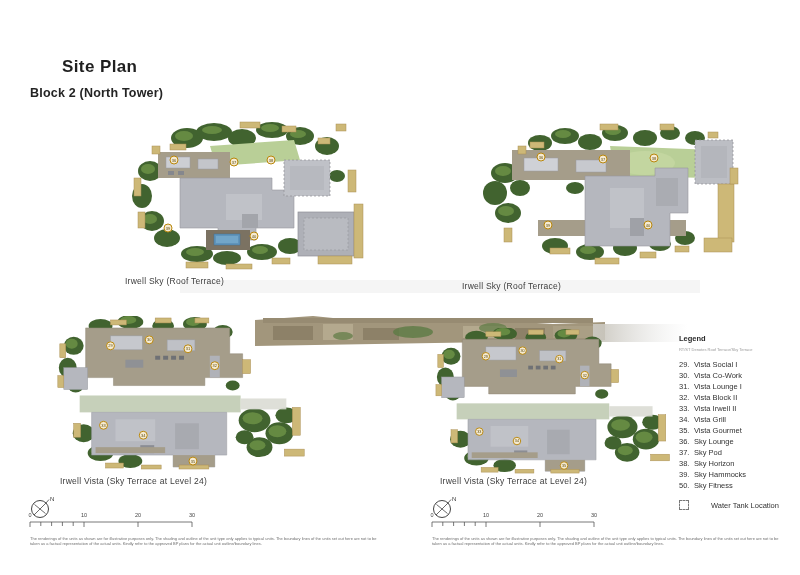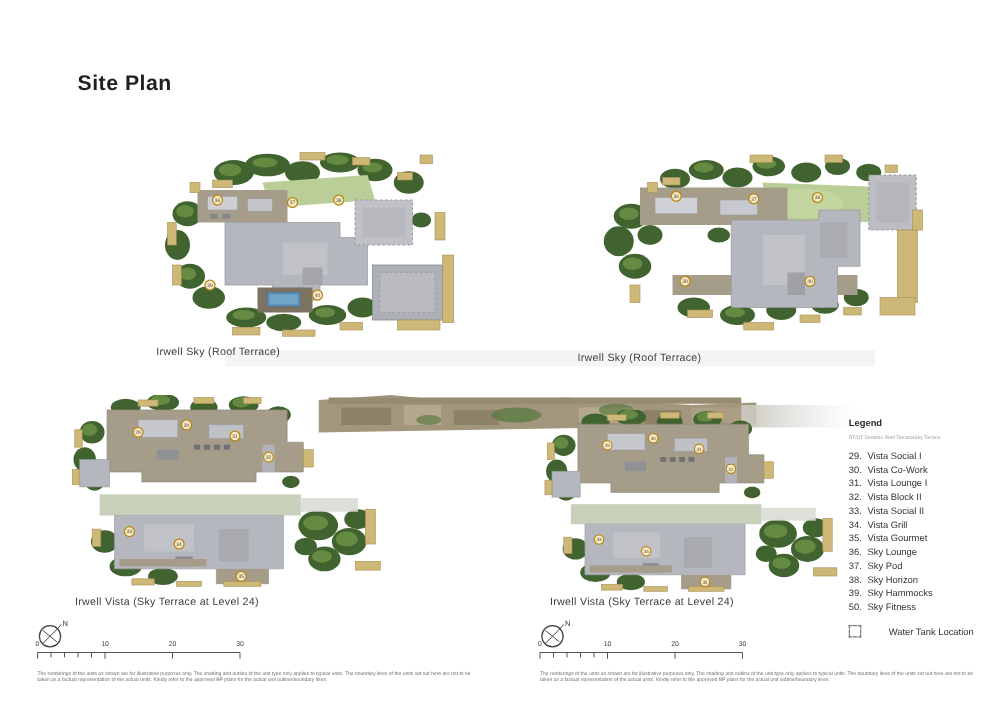--- a/index.html
+++ b/index.html
@@ -21,20 +21,21 @@
   svg text.mk{font-family:"Liberation Sans",sans-serif;font-size:4px;fill:#5a4a10;}
   svg text.sc{font-family:"Liberation Sans",sans-serif;font-size:5.5px;fill:#444;}
   svg text.nn{font-family:"Liberation Sans",sans-serif;font-size:6px;fill:#333;}
 </style>
 </head>
 <body>
 
 <div class="page">
 
   <div class="abs title" style="left:30px;top:57px;margin-left:32px;">Site Plan</div>
+  <div class="abs blockhead" style="left:30px;top:86px;">Block 2 (North Tower)</div>
 
   <div class="abs band" style="left:180px;top:280px;width:520px;height:13px;"></div>
 
   <svg class="abs" style="left:122px;top:116px;" width="246" height="156" viewBox="0 0 246 156">
 
     <g fill="#41632f">
       <ellipse cx="65" cy="22" rx="16" ry="10"></ellipse>
         <ellipse cx="92" cy="16" rx="18" ry="9"></ellipse>
       <ellipse cx="120" cy="22" rx="14" ry="9"></ellipse>
         <ellipse cx="150" cy="14" rx="16" ry="8"></ellipse>
@@ -452,21 +453,21 @@
     <div class="legend-item">
         <span class="legend-num">31.</span>
         <span>Vista Lounge I</span>
       </div>
     <div class="legend-item">
         <span class="legend-num">32.</span>
         <span>Vista Block II</span>
       </div>
     <div class="legend-item">
         <span class="legend-num">33.</span>
-        <span>Vista Social II</span>
+        <span>Vista Irwell II</span>
       </div>
     <div class="legend-item">
         <span class="legend-num">34.</span>
         <span>Vista Grill</span>
       </div>
     <div class="legend-item">
         <span class="legend-num">35.</span>
         <span>Vista Gourmet</span>
       </div>
     <div class="legend-item">

